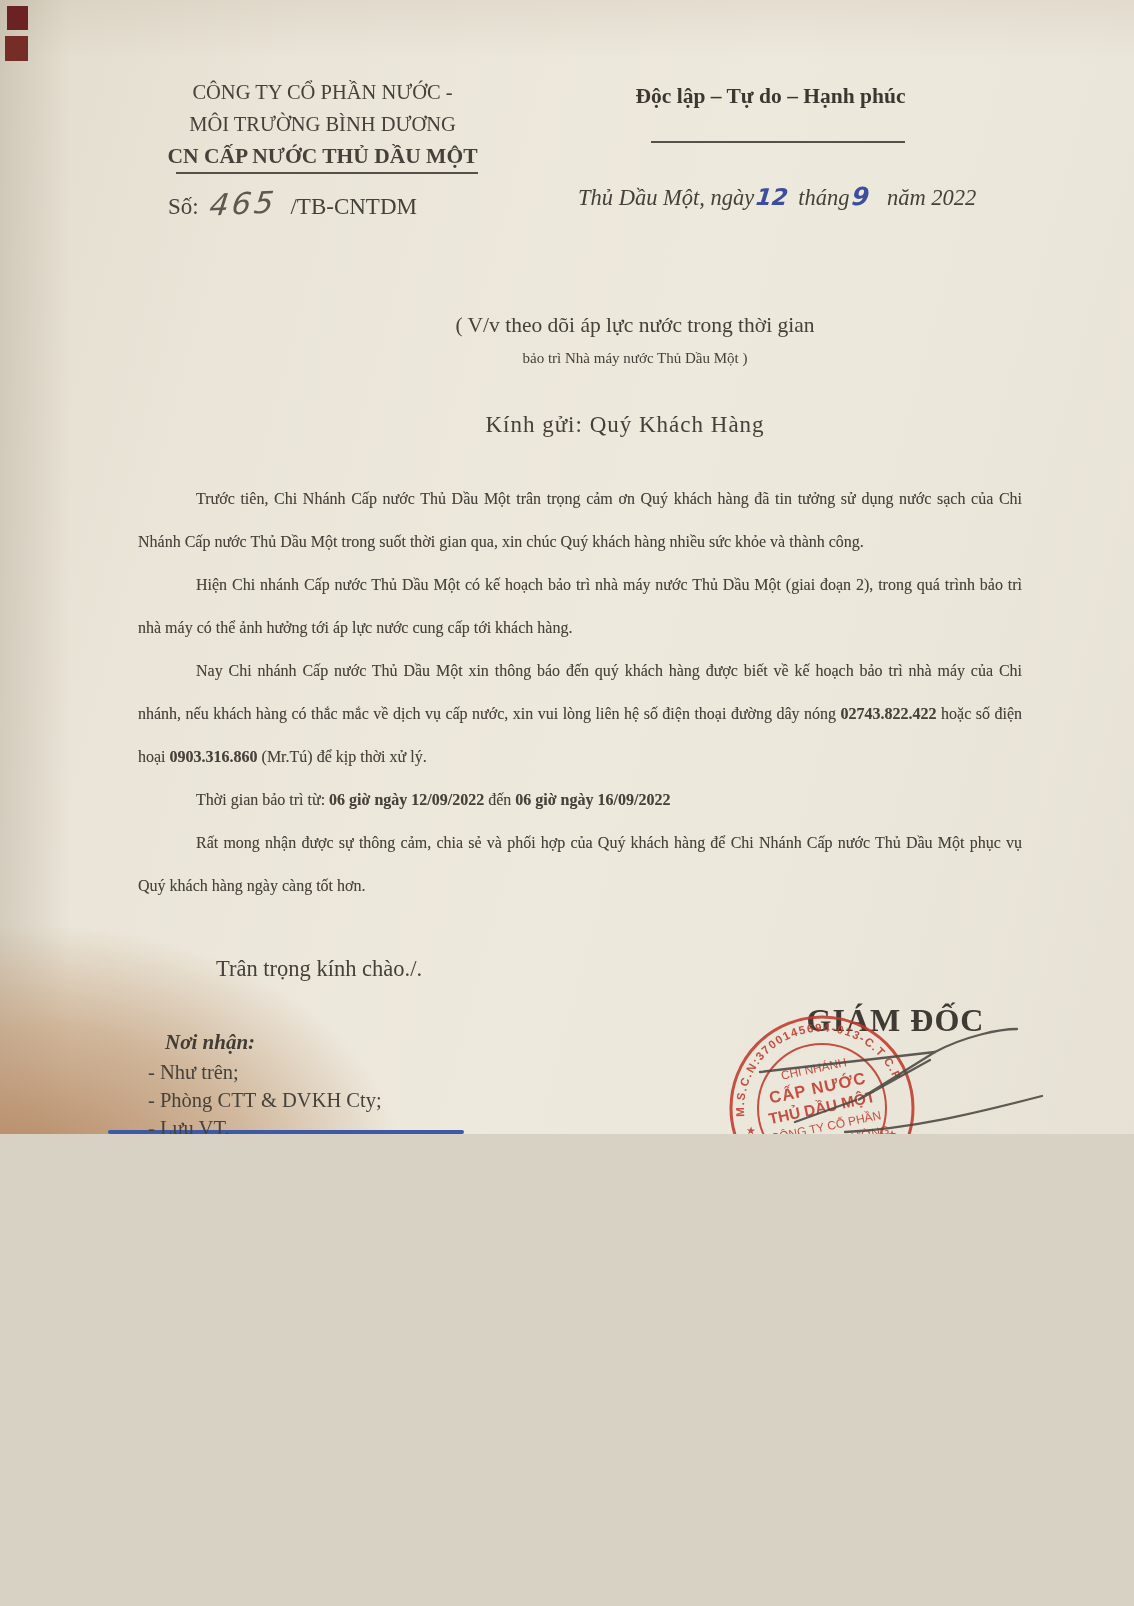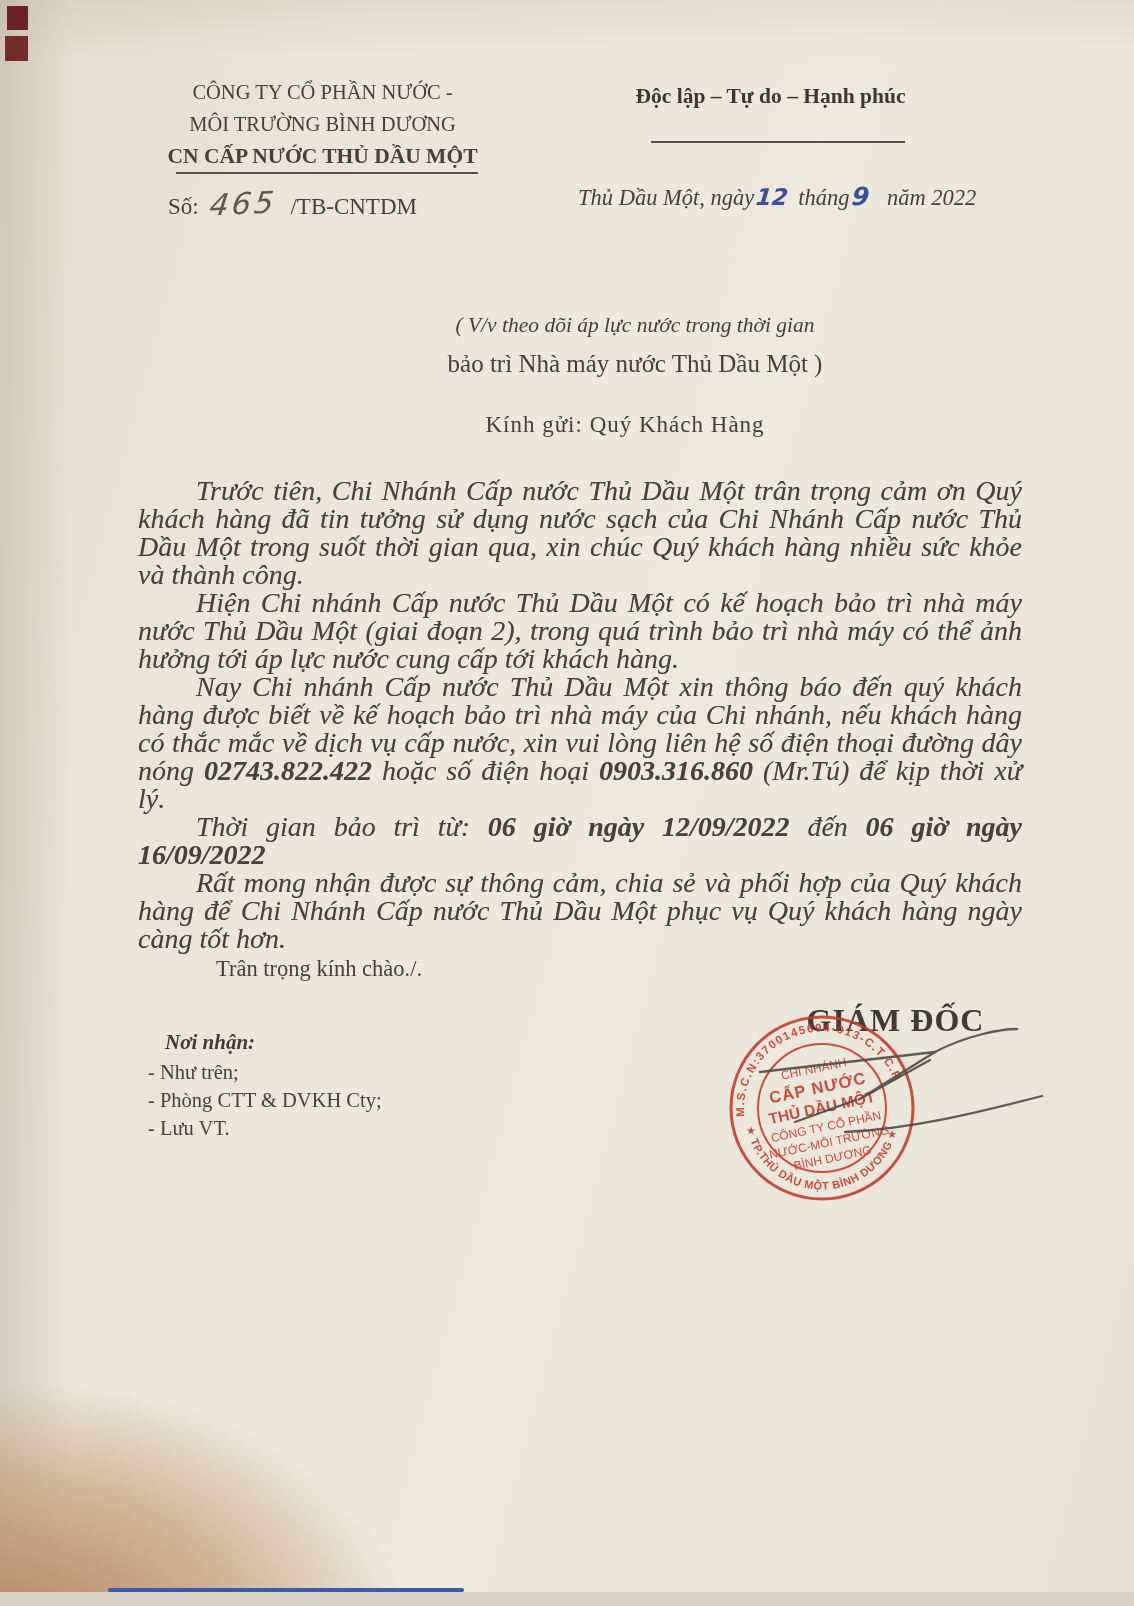--- a/index.html
+++ b/index.html
@@ -1,33 +1,33 @@
 <!DOCTYPE html>
 <html><head>
 <meta charset="utf-8">
 <style>
   html,body{margin:0;padding:0;}
   body{background:#d8d2c4;font-family:"Liberation Serif","DejaVu Serif",serif;}
-  #page{position:relative;width:1134px;height:1592px;overflow:hidden;
+  #page{position:relative;width:1134px;height:1134px;overflow:hidden;
         background:linear-gradient(105deg,#e2dccd 0%,#eae5d8 22%,#eee9dd 55%,#ebe6da 80%,#e6e1d4 100%);}
   
   .shade-left{position:absolute;left:0;top:0;width:70px;height:100%;
         background:linear-gradient(90deg,rgba(120,100,80,0.18),rgba(120,100,80,0));}
   .shade-top{position:absolute;left:0;top:0;width:100%;height:60px;
         background:linear-gradient(180deg,rgba(140,120,95,0.10),rgba(140,120,95,0));}
   .corner-tan{position:absolute;left:-60px;bottom:-80px;width:480px;height:300px;
         background:radial-gradient(ellipse at 18% 88%,rgba(178,130,92,0.95) 0%,rgba(190,150,112,0.6) 40%,rgba(205,175,145,0) 68%);}
   .abs{position:absolute;}
   .ctr{text-align:center;}
   .ink{color:#45413a;}
   .b{font-weight:bold;}
   .it{font-style:italic;}
   .rule{border-top:2px solid #55514a;height:0;}
-  .para{font-size:28px;line-height:28px;color:#46423b;text-align:justify;text-indent:58px;
-        text-shadow:0 0 0.6px rgba(70,64,55,0.35);font-style:italic;}
+  .para{font-size:16px;line-height:43px;color:#46423b;text-align:justify;text-indent:58px;
+        text-shadow:0 0 0.6px rgba(70,64,55,0.35);}
   .hand-grey{font-family:"DejaVu Sans",sans-serif;font-style:italic;color:#5d574d;
         transform:skewX(-10deg) rotate(-3deg);display:inline-block;}
   .hand-blue{font-family:"DejaVu Sans",sans-serif;font-style:italic;font-weight:bold;color:#3c4e9e;
         transform:skewX(-6deg);display:inline-block;}
   .stamp-svg text, .stamp-svg textPath{font-family:"Liberation Sans","DejaVu Sans",sans-serif;}
   .ringtxt{letter-spacing:1.5px;}
   .artifact{position:absolute;}
 </style>
 </head>
 <body>
@@ -54,22 +54,22 @@
   </div>
 
   <div class="abs ctr" style="left:518px;top:78px;width:505px;color:#3c3831;">
     <div class="b" style="font-size:21.5px;margin-top:6px;font-family:Liberation Serif, serif;">Độc lập – Tự do – Hạnh phúc</div>
   </div>
   <div class="abs rule" style="left:651px;top:141px;width:254px;"></div>
   <div class="abs it ink" style="left:578px;top:182px;font-size:22.5px;">
     <span>Thủ Dầu Một, ngày</span><span class="hand-blue" style="font-size:23px;margin:0 10px 0 2px;">12</span><span>tháng</span><span class="hand-blue" style="font-size:25px;margin:0 18px 0 2px;">9</span><span>năm 2022</span>
   </div>
 
-  <div class="abs ctr ink" style="left:240px;top:313px;width:790px;font-size:21.5px;font-style:italic;">( V/v theo dõi áp lực nước trong thời gian</div>
-  <div class="abs ctr ink" style="left:240px;top:350px;width:790px;font-size:25px;">bảo trì Nhà máy nước Thủ Dầu Một )</div>
+  <div class="abs ctr ink" style="left:240px;top:313px;width:790px;font-size:21.5px;">( V/v theo dõi áp lực nước trong thời gian</div>
+  <div class="abs ctr ink" style="left:240px;top:350px;width:790px;font-size:15px;">bảo trì Nhà máy nước Thủ Dầu Một )</div>
 
   <div class="abs ctr ink" style="left:240px;top:412px;width:770px;font-size:23px;letter-spacing:1px;">Kính gửi: Quý Khách Hàng</div>
 
   <div class="abs" style="left:138px;top:477px;width:884px;">
       <div class="para"><span>Trước tiên, Chi Nhánh Cấp nước Thủ Dầu Một trân trọng cảm ơn Quý khách hàng đã tin tưởng sử dụng nước sạch của Chi Nhánh Cấp nước Thủ Dầu Một trong suốt thời gian qua, xin chúc Quý khách hàng nhiều sức khỏe và thành công.</span></div>
       <div class="para"><span>Hiện Chi nhánh Cấp nước Thủ Dầu Một có kế hoạch bảo trì nhà máy nước Thủ Dầu Một (giai đoạn 2), trong quá trình bảo trì nhà máy có thể ảnh hưởng tới áp lực nước cung cấp tới khách hàng.</span></div>
       <div class="para"><span>Nay Chi nhánh Cấp nước Thủ Dầu Một xin thông báo đến quý khách hàng được biết về kế hoạch bảo trì nhà máy của Chi nhánh, nếu khách hàng có thắc mắc về dịch vụ cấp nước, xin vui lòng liên hệ số điện thoại đường dây nóng </span><span class="b">02743.822.422</span><span> hoặc số điện hoại </span><span class="b">0903.316.860</span><span> (Mr.Tú) để kịp thời xử lý.</span></div>
       <div class="para"><span>Thời gian bảo trì từ: </span><span class="b">06 giờ ngày 12/09/2022</span><span> đến </span><span class="b">06 giờ ngày 16/09/2022</span></div>
       <div class="para"><span>Rất mong nhận được sự thông cảm, chia sẻ và phối hợp của Quý khách hàng để Chi Nhánh Cấp nước Thủ Dầu Một phục vụ Quý khách hàng ngày càng tốt hơn.</span></div>
     </div>

